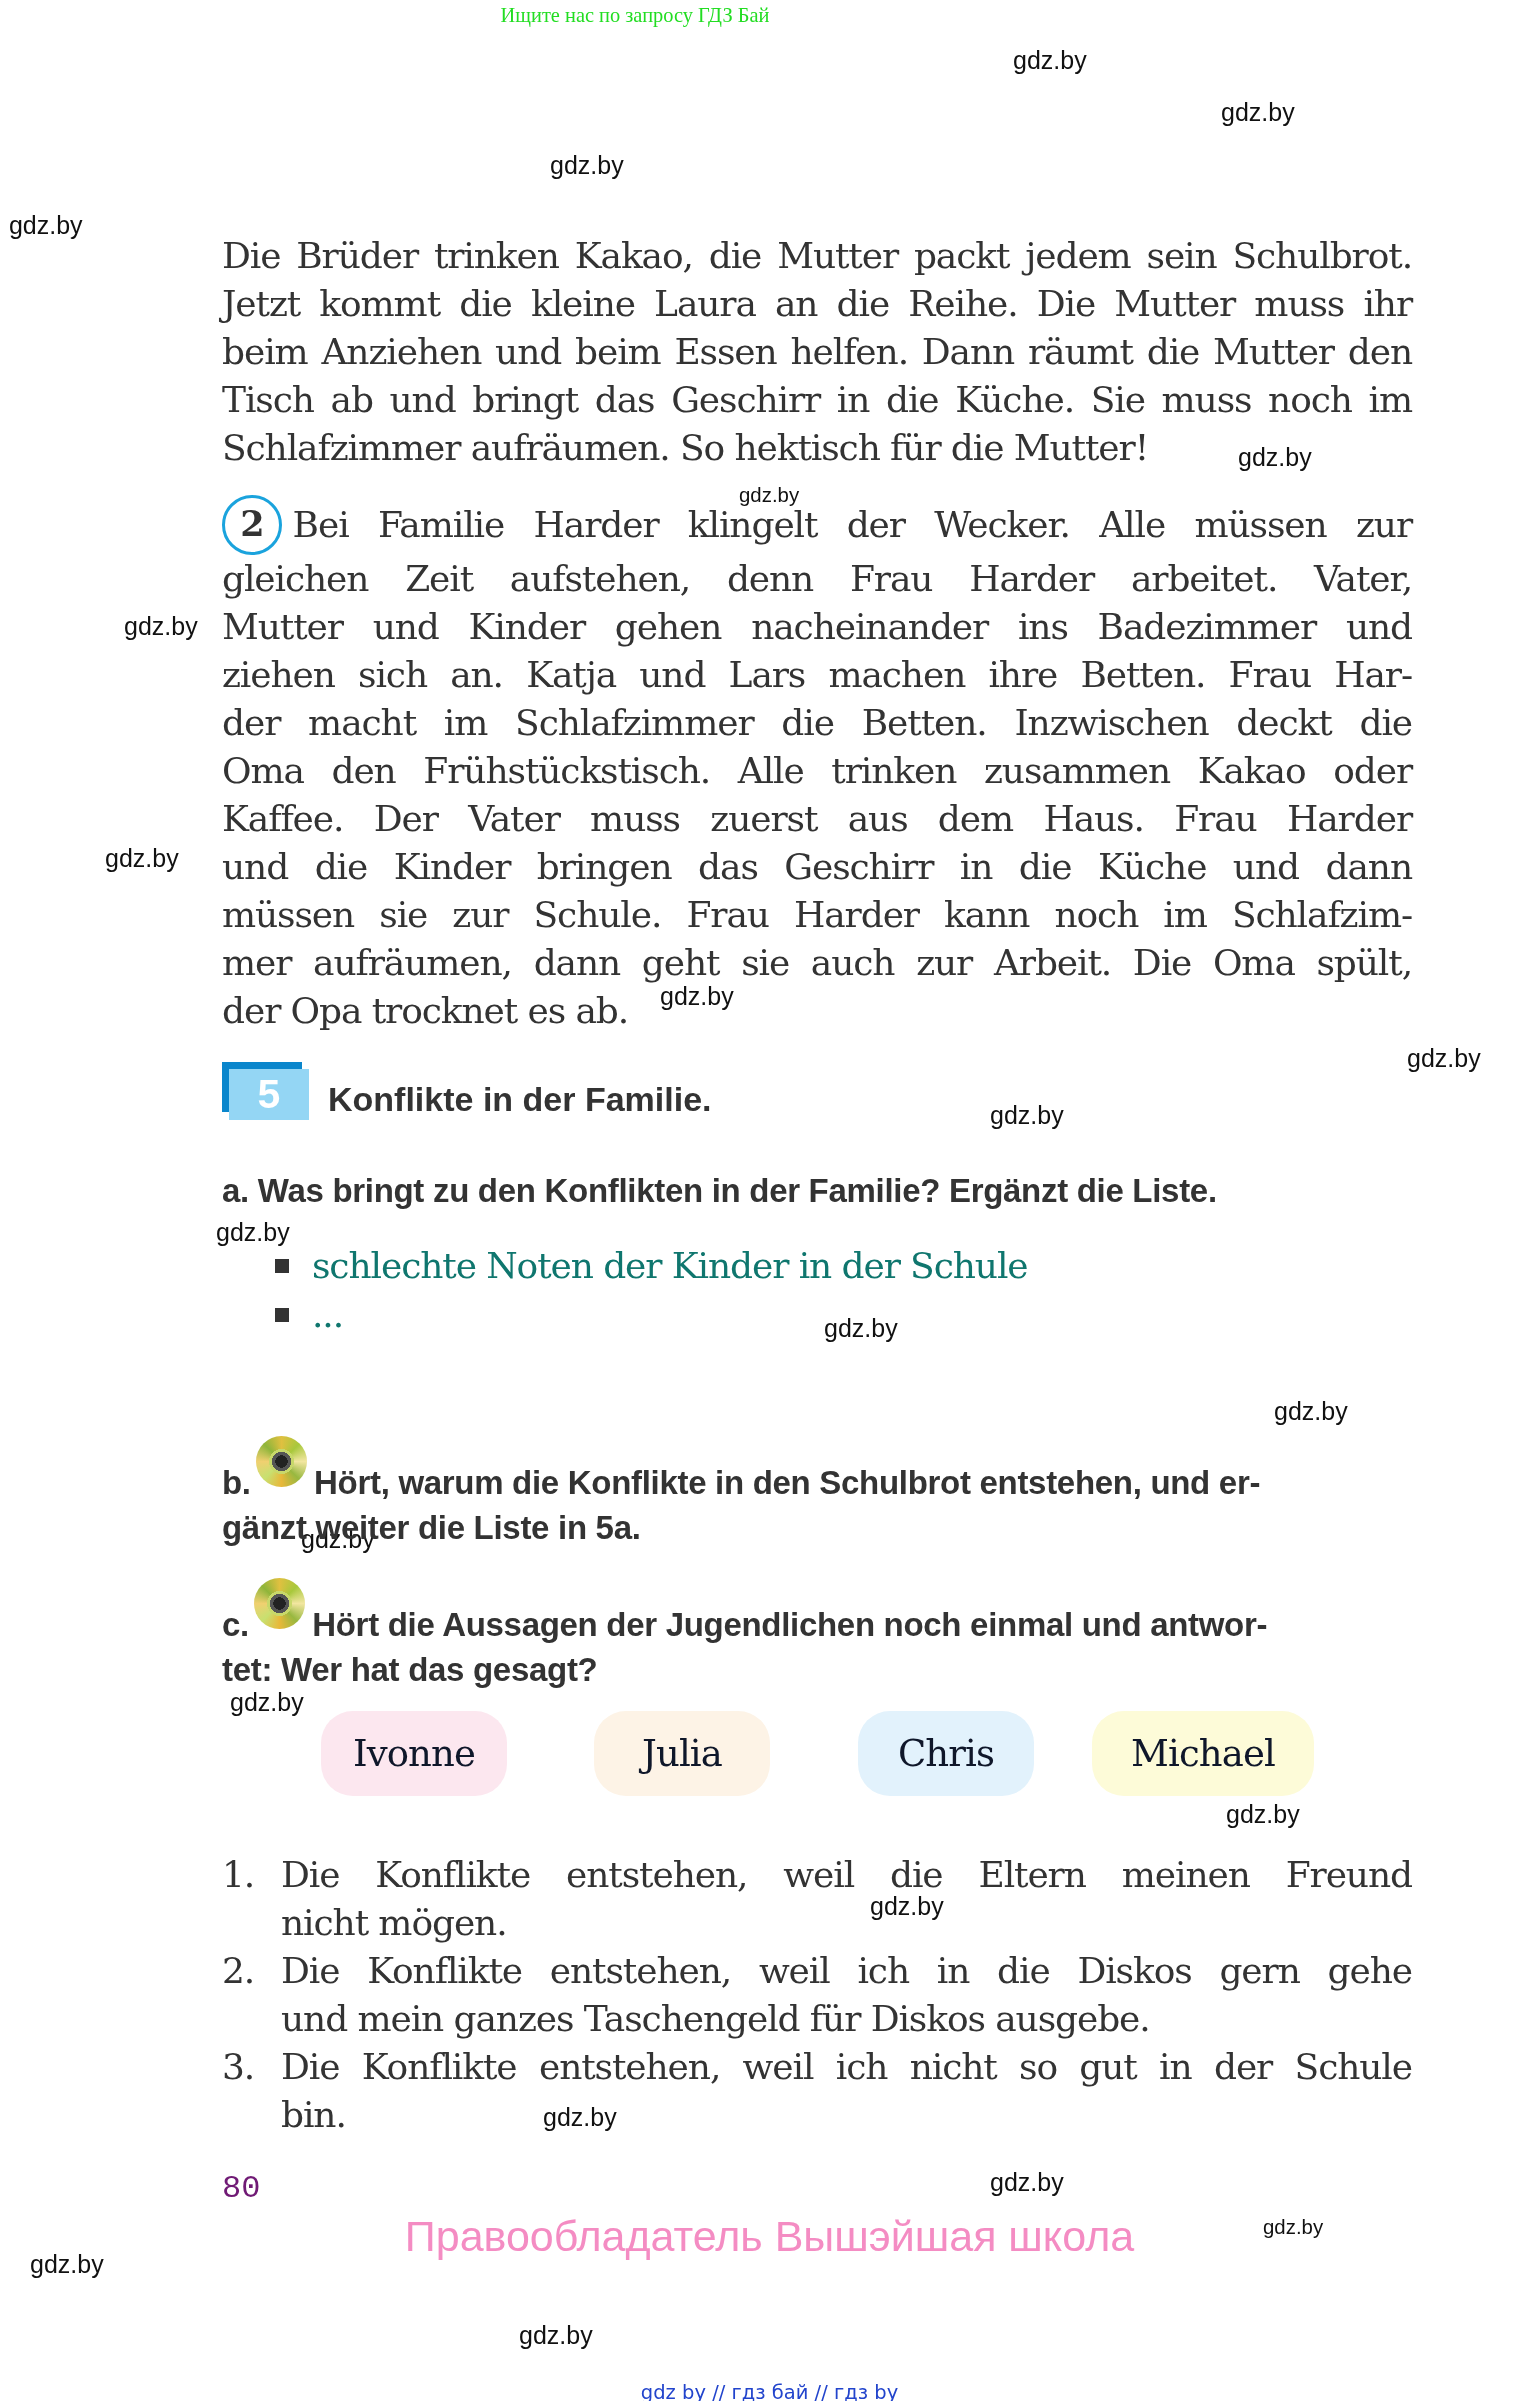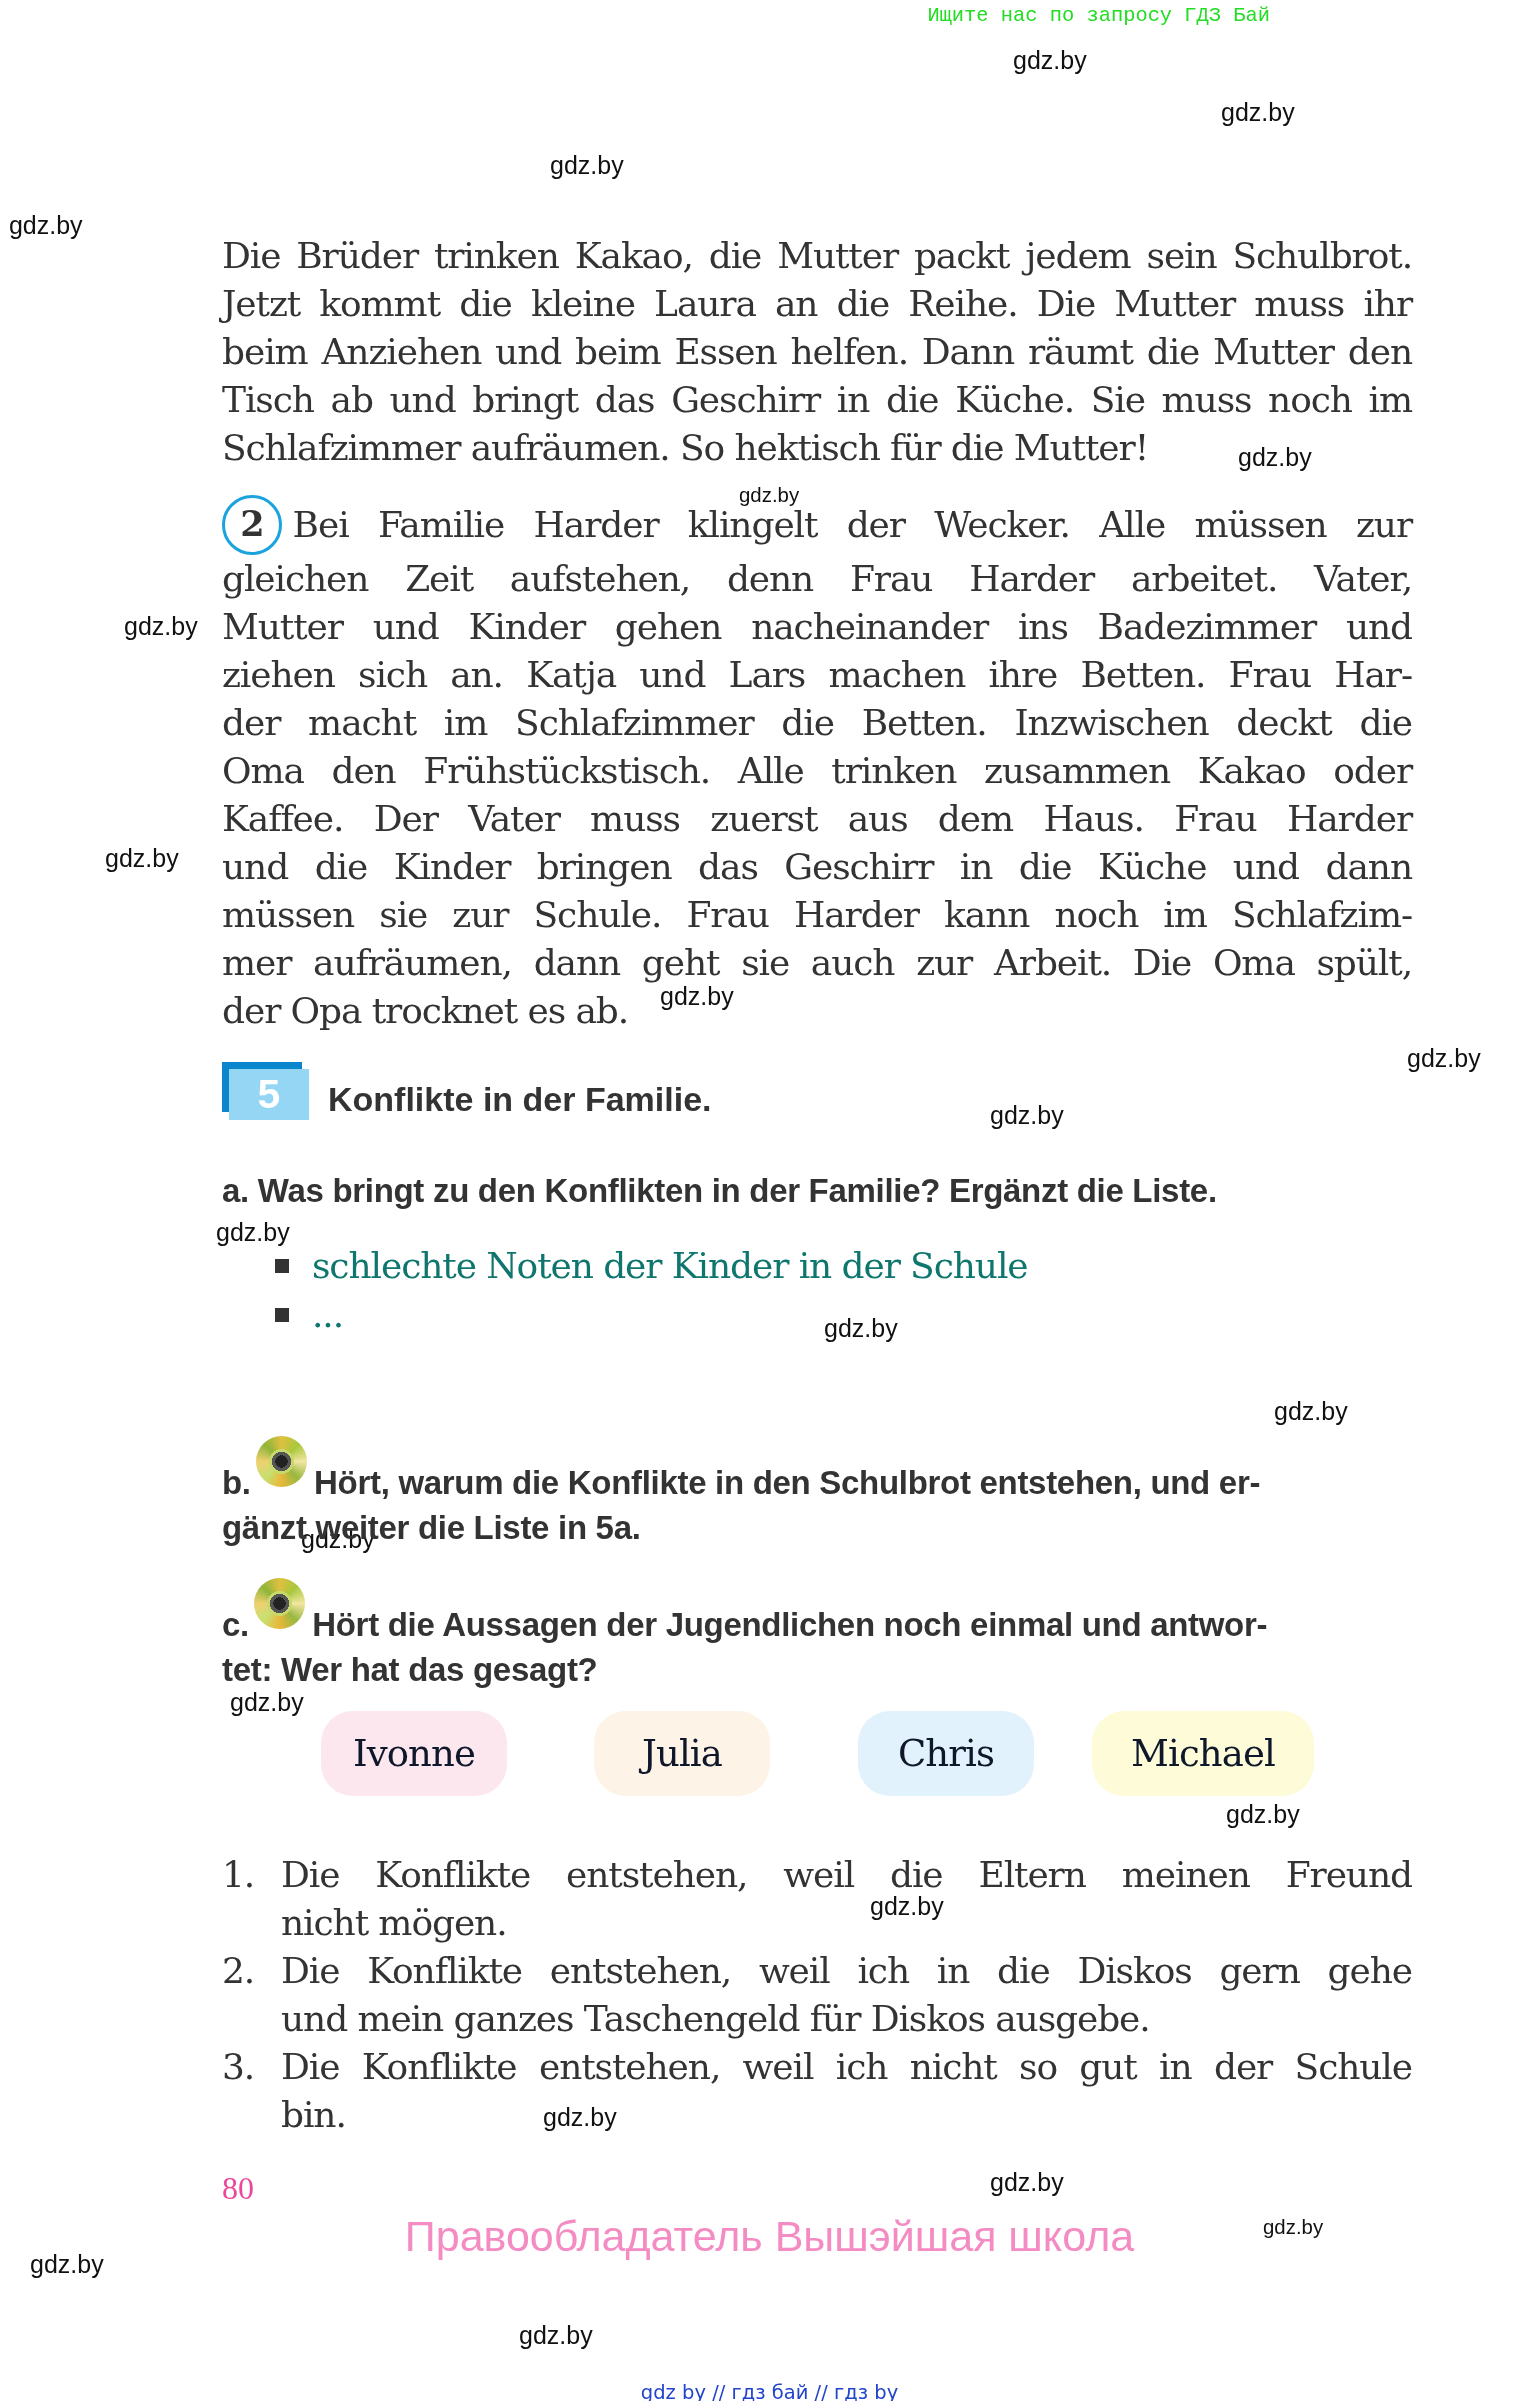--- a/index.html
+++ b/index.html
@@ -1,19 +1,19 @@
 <!DOCTYPE html>
 <html style="font-size:14px"><head>
 <meta charset="utf-8">
 <style>
   html, body { margin: 0; padding: 0; background: #ffffff; }
   body { width: 1539px; height: 2401px; position: relative; overflow: hidden; }
   .wm { position: absolute; font-family: "Liberation Sans", sans-serif; font-size: 25px; color: #111; white-space: nowrap; }
   .wm.small { font-size: 20.4px; }
-  .top-banner { position: absolute; left: 0; width: 1270px; top: 3.5px; text-align: right; font-family: Liberation Mono, monospace; font-size: 20.4px; color: #22dd22; }
+  .top-banner { position: absolute; left: 0; width: 1270px; top: 3.5px; text-align: center; font-family: Liberation Serif, serif; font-size: 20.4px; color: #22dd22; }
   .body-text { position: absolute; left: 222px; width: 1190px; font-family: "DejaVu Serif", serif; font-size: 36px; line-height: 48px; color: #333; text-align: justify; letter-spacing: -1.1px; }
   .body-text .ln { display: block; text-align: justify; text-align-last: justify; white-space: nowrap; }
   .body-text .ln.last { text-align-last: left; }
   .circle-num { display: inline-block; width: 60px; height: 60px; border: 3.5px solid #1aa3dd; border-radius: 50%; box-sizing: border-box; text-align: center; line-height: 51px; font-weight: bold; font-size: 35px; color: #333; margin-right: 10.6px; vertical-align: -8.9px; }
   .task-box { position: absolute; left: 222px; top: 1062px; width: 87px; height: 59px; }
   .task-box .back { position: absolute; left: 0; top: 0; width: 80px; height: 50px; background: #0a86cc; }
   .task-box .front { position: absolute; left: 7px; top: 7px; width: 80px; height: 51px; background: #94d6f4; color: #fff; font-family: "Liberation Sans", sans-serif; font-weight: bold; font-size: 41px; text-align: center; line-height: 51px; }
   .task-title { position: absolute; left: 328px; top: 1080px; font-family: "Liberation Sans", sans-serif; font-weight: bold; font-size: 34px; color: #333; }
   .instr { position: absolute; left: 222px; width: 1197px; font-family: "Liberation Sans", sans-serif; font-weight: bold; font-size: 33px; line-height: 45px; color: #333; letter-spacing: -0.3px; }
   .bullets { position: absolute; left: 275px; top: 1241px; font-family: "DejaVu Serif", serif; font-size: 36px; line-height: 49px; color: #0f766e; letter-spacing: -1.1px; }
@@ -22,21 +22,21 @@
   .cd { display: inline-block; width: 51px; height: 51px; border-radius: 50%; vertical-align: 7px; margin: 0 7px 0 5.3px;
         background: radial-gradient(circle, #222 0 6.2px, #555 6.2px 9.8px, #c8d86a 9.8px 12.4px, transparent 12.4px),
                     conic-gradient(#e0c040, #a8c83c, #f2e6a0, #98b840, #e8b83a, #c8e070, #f0d070, #8fb53a, #e0c040); }
   .pill { position: absolute; top: 1711px; height: 85px; border-radius: 32px; font-family: "DejaVu Serif", serif; font-size: 37px; color: #0f172a; text-align: center; line-height: 85px; letter-spacing: -0.9px; }
   .numlist { position: absolute; left: 222px; width: 1190px; top: 1851px; font-family: "DejaVu Serif", serif; font-size: 36px; line-height: 48px; color: #333; letter-spacing: -1.1px; }
   .numlist .it { display: flex; }
   .numlist .n { width: 59px; flex: none; }
   .numlist .t { flex: 1; }
   .numlist .t .ln { display: block; white-space: nowrap; text-align: justify; text-align-last: justify; }
   .numlist .t .ln.last { text-align-last: left; }
-  .page-num { position: absolute; left: 222px; top: 2170px; font-family: Liberation Serif, serif; font-size: 32px; color: #ec4899; }
+  .page-num { position: absolute; left: 222px; top: 2170px; font-family: Liberation Mono, monospace; font-size: 32px; color: #701a75; }
   .copyright { position: absolute; left: 0; width: 1539px; top: 2212px; text-align: center; font-family: "Liberation Sans", sans-serif; font-size: 43px; color: #f48cc3; }
   .footer { position: absolute; left: 0; width: 1539px; top: 2381px; text-align: center; font-family: "DejaVu Sans", sans-serif; font-size: 19.5px; color: #2244cc; }
 </style>
 </head>
 <body>
 
 <div class="top-banner">Ищите нас по запросу ГДЗ Бай</div>
 
 <span class="wm" style="left:1013px;top:46px">gdz.by</span>
 <span class="wm" style="left:1221px;top:98px">gdz.by</span>

